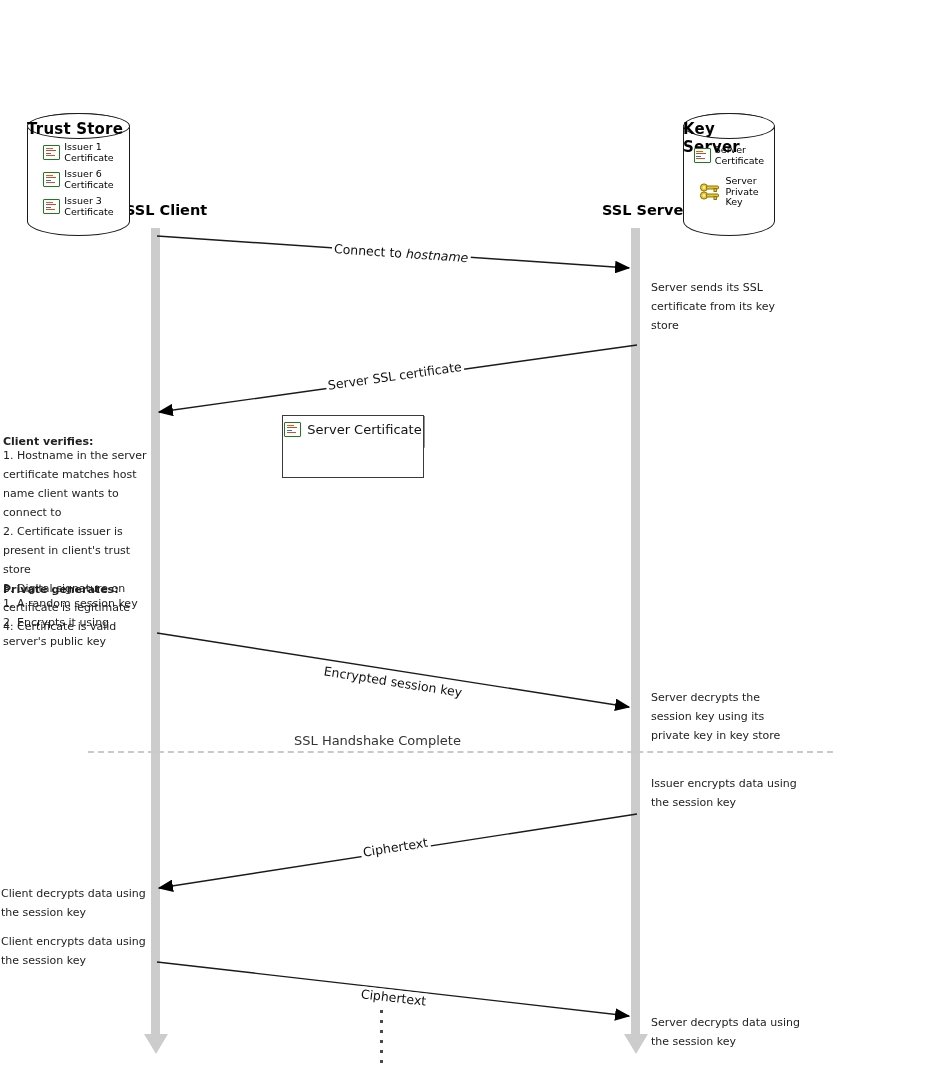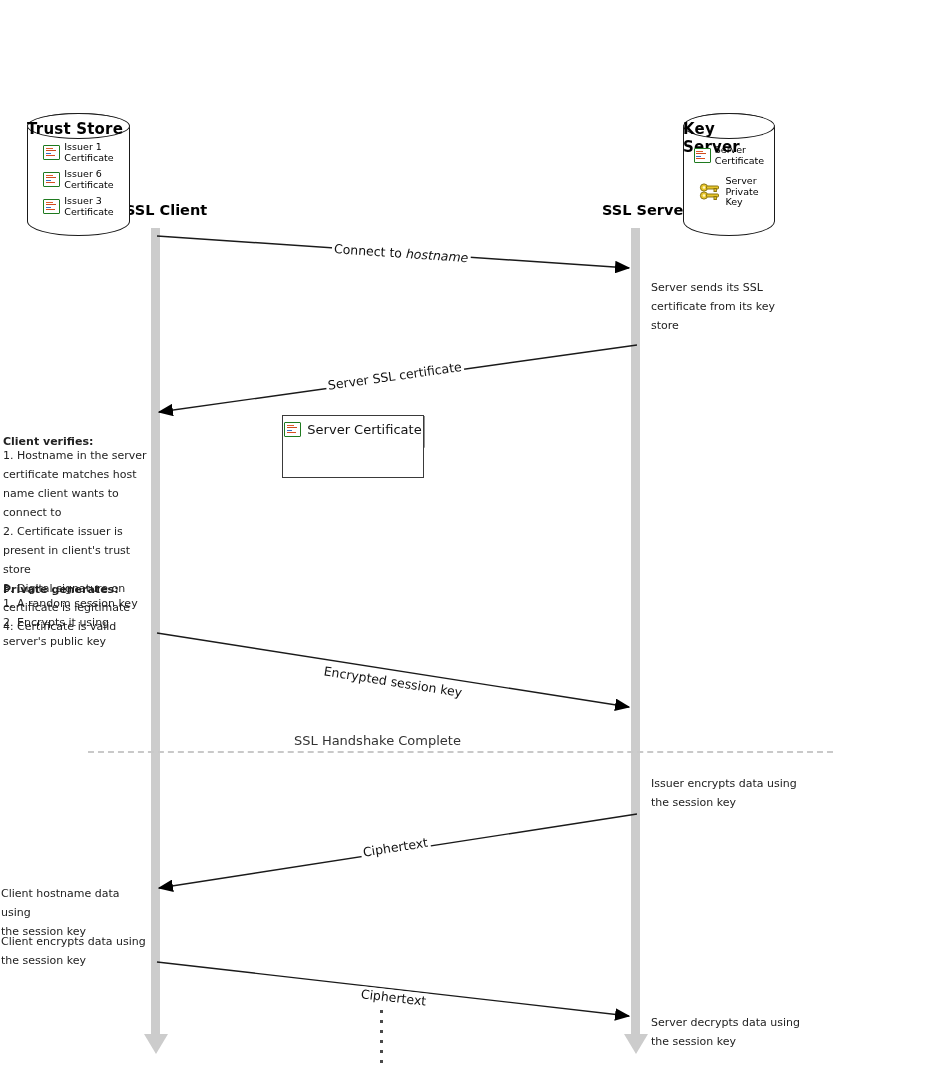--- a/index.html
+++ b/index.html
@@ -353,25 +353,28 @@
 store
 3. Digital signature on
 certificate is legitimate
 4. Certificate is valid</div>
 
   <div class="note note-title" style="left:3px; top:580px; width:150px;">Private generates:</div>
   <div class="note" style="left:3px; top:594px; width:150px;">1. A random session key
 2. Encrypts it using
 server's public key</div>
 
+  <div class="note" style="left:651px; top:688px; width:175px;">Server decrypts the
+session key using its
+private key in key store</div>
 
   <div class="note" style="left:651px; top:774px; width:180px;">Issuer encrypts data using
 the session key</div>
 
-  <div class="note" style="left:1px; top:884px; width:150px;">Client hostname data using
+  <div class="note" style="left:1px; top:884px; width:150px;">Client decrypts data using
 the session key</div>
 
   <div class="note" style="left:1px; top:932px; width:150px;">Client encrypts data using
 the session key</div>
 
   <div class="note" style="left:651px; top:1013px; width:180px;">Server decrypts data using
 the session key</div>
 
   <div class="vdots" style="left:380px; top:1010px;">
     <span></span>

